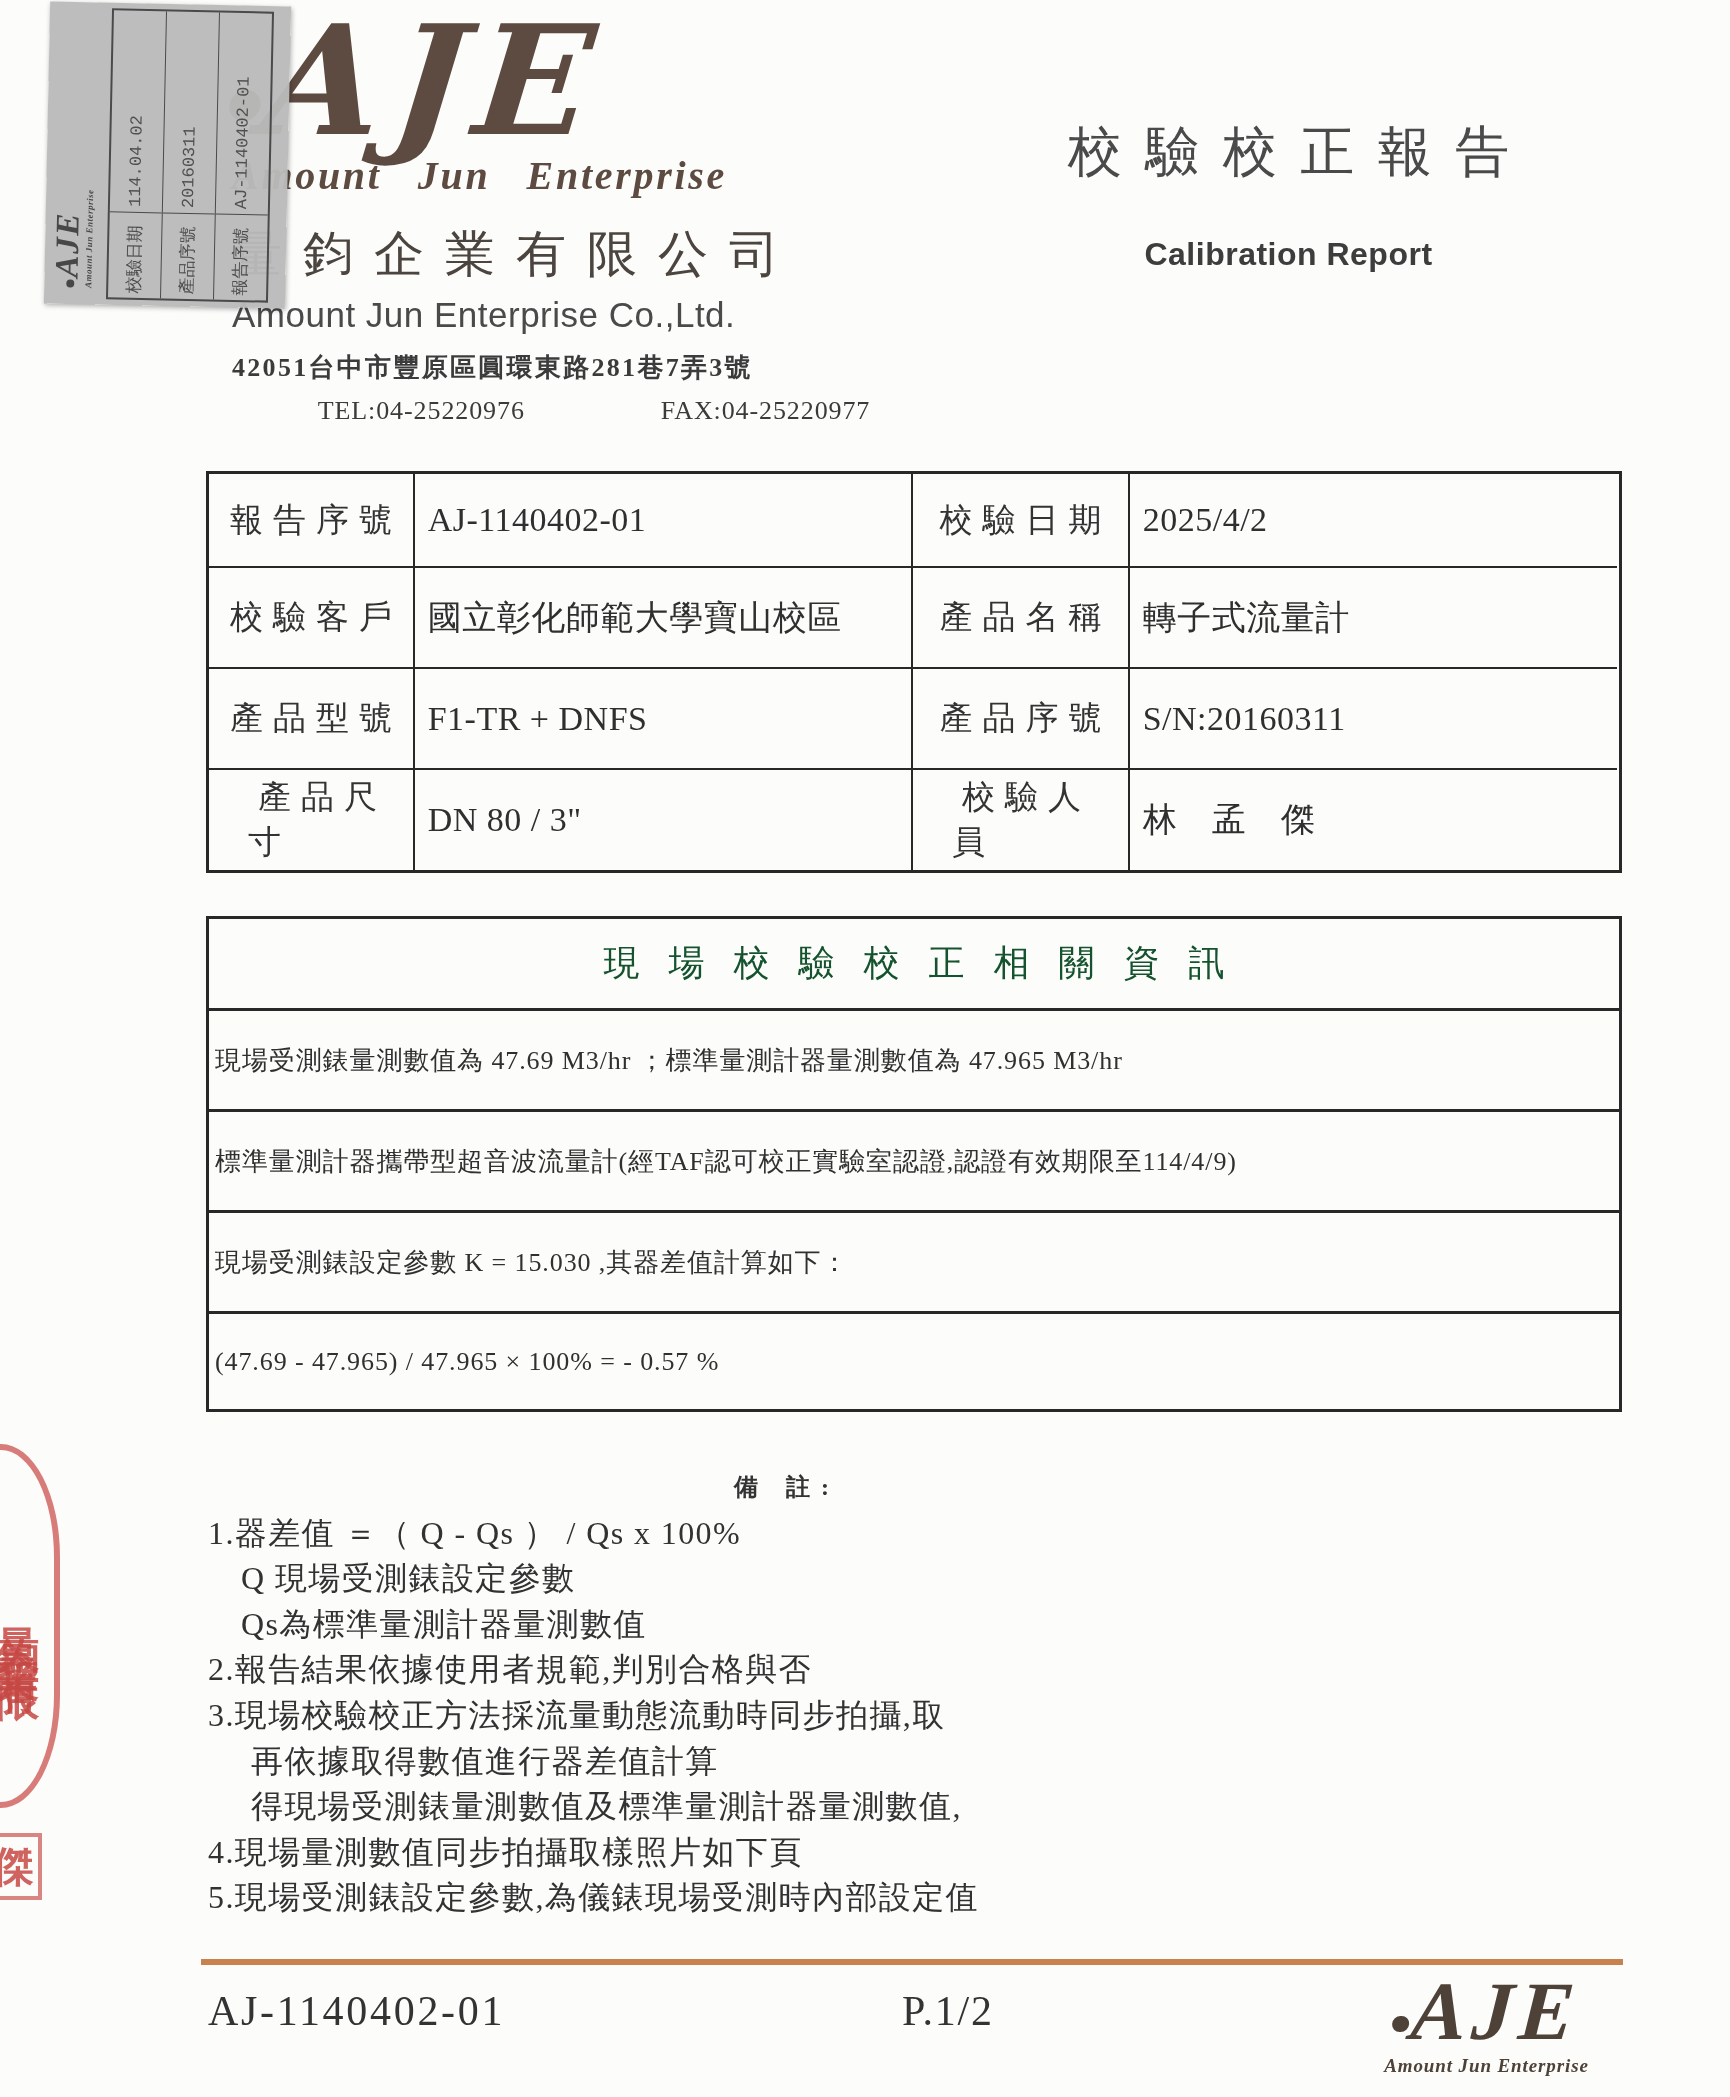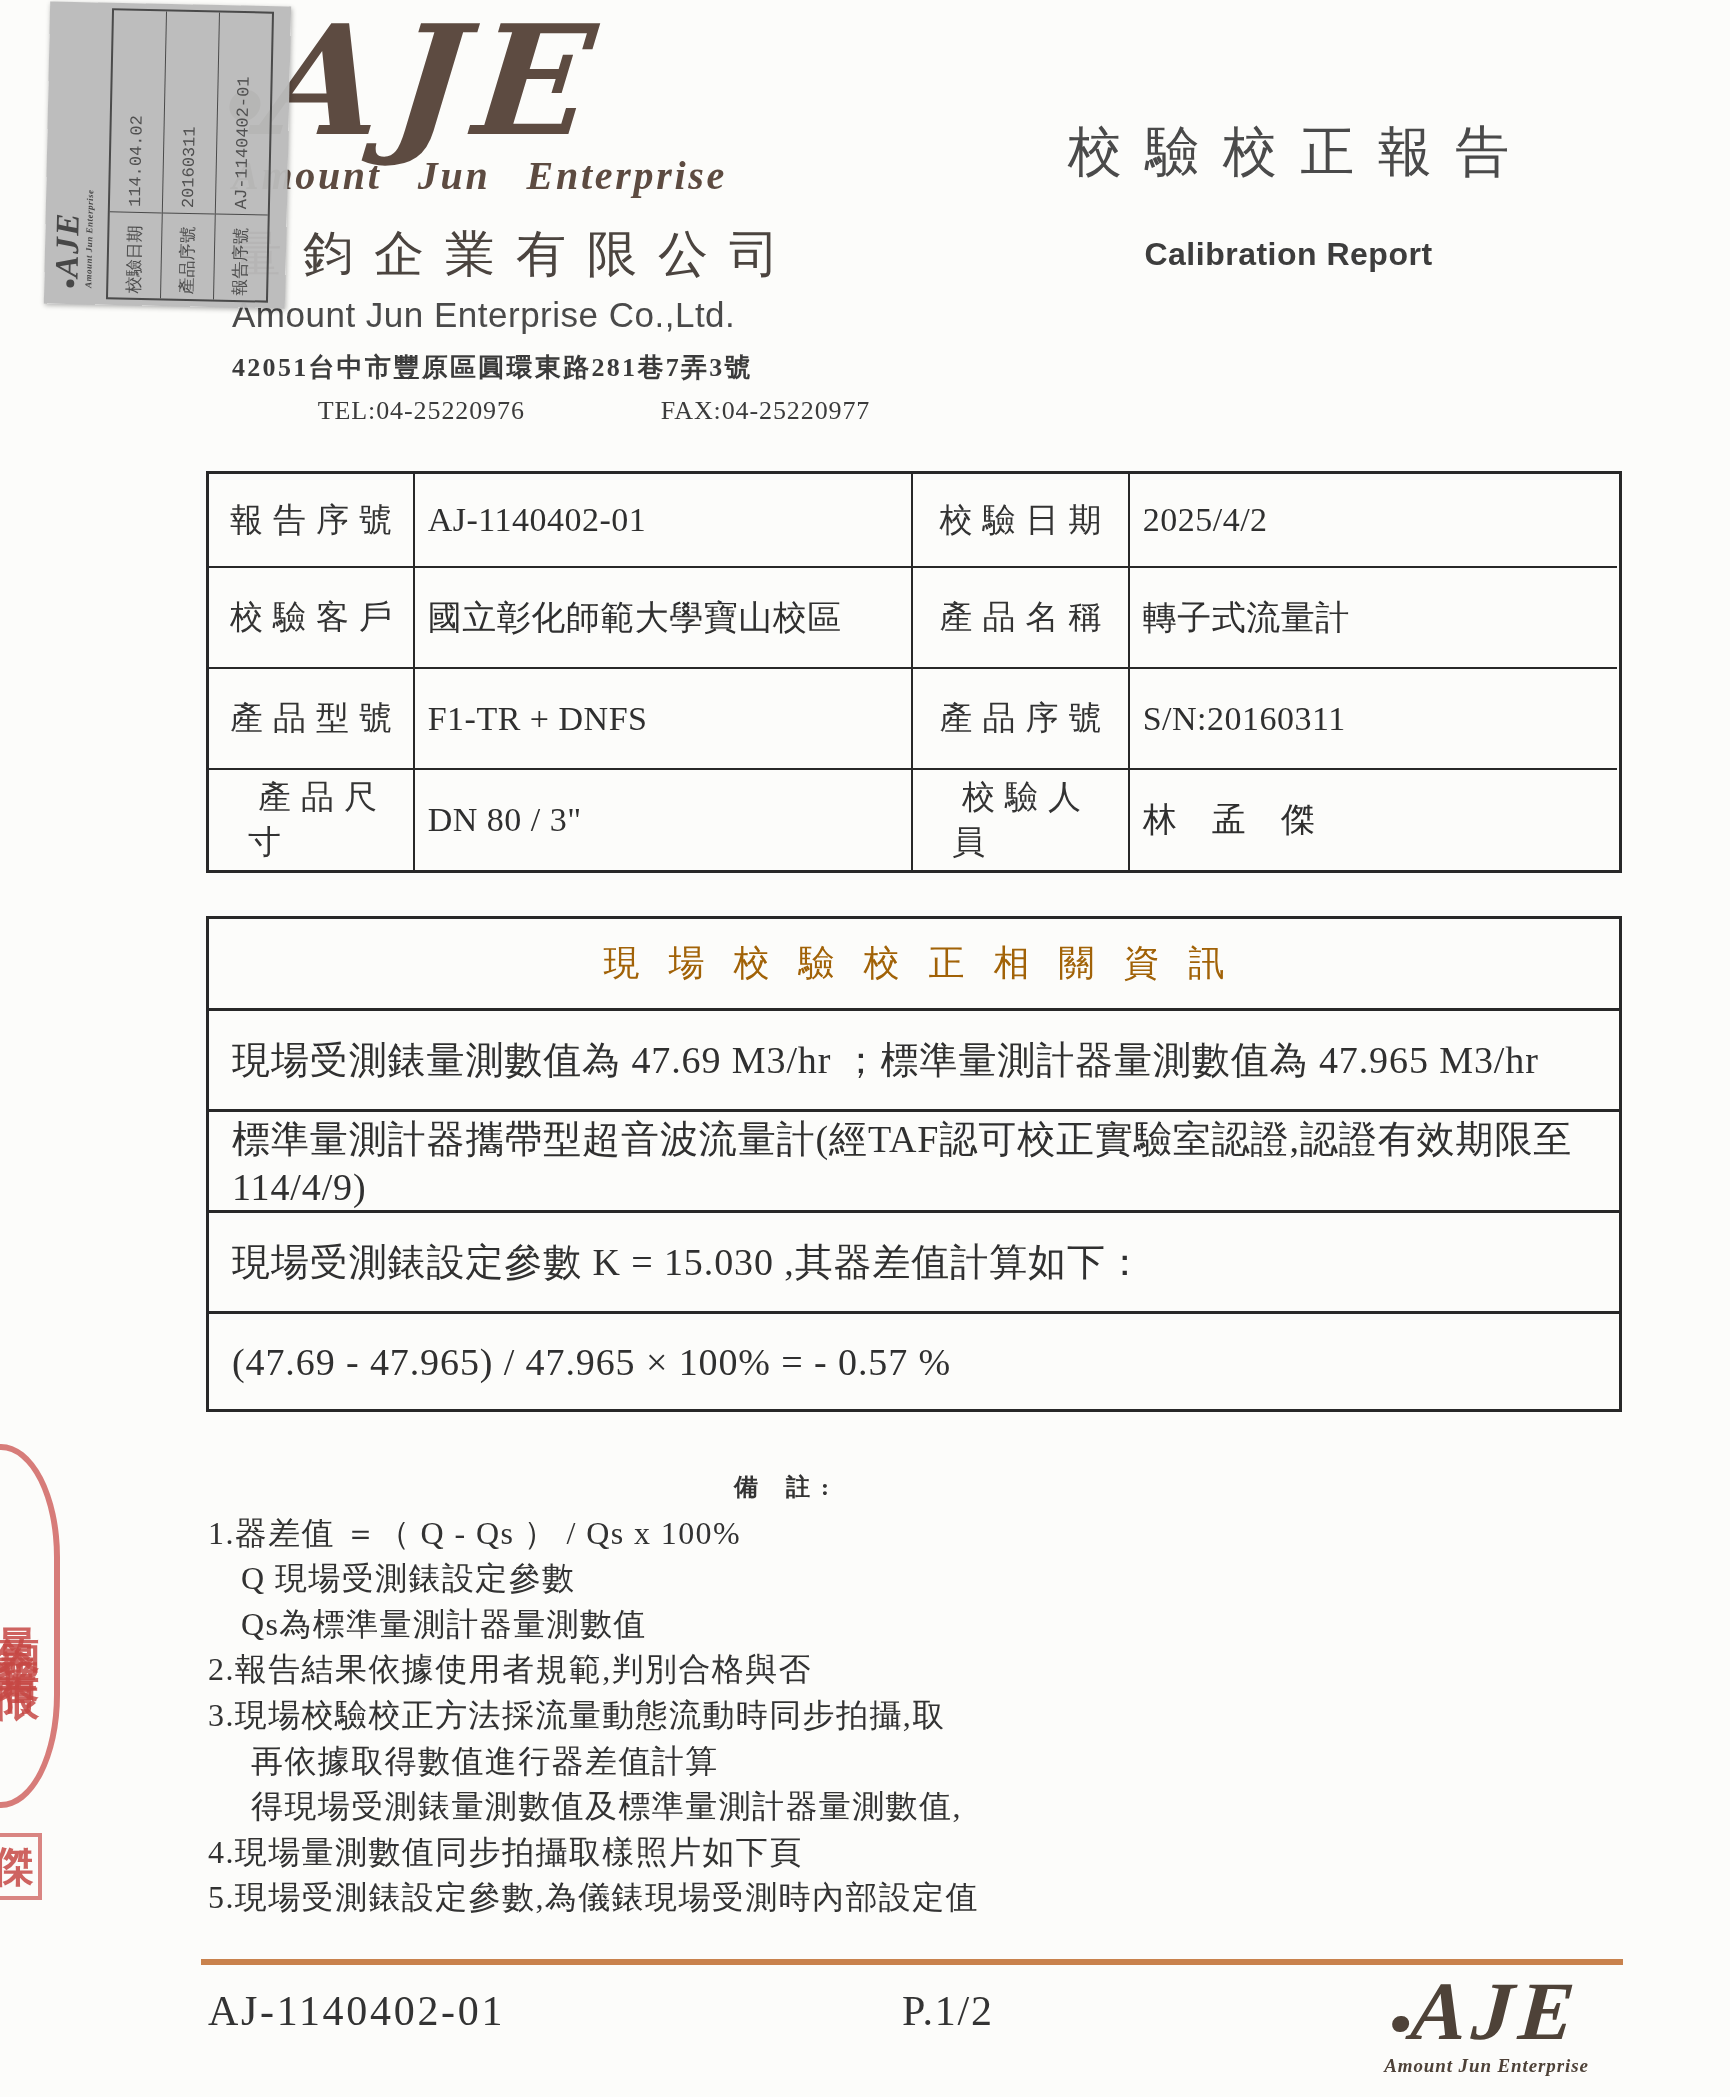--- a/index.html
+++ b/index.html
@@ -48,23 +48,23 @@
               grid-template-rows:94px 101px 101px 100px;}
   .cell{border-right:2.7px solid #282828;border-bottom:2.7px solid #282828;display:flex;align-items:center;overflow:hidden;}
   .cell.last-col{border-right:none;}
   .cell.last-row{border-bottom:none;padding-left:39px;}
   .cell.label{justify-content:center;font-size:33px;letter-spacing:10px;text-indent:10px;color:#333;}
   .cell.value{padding-left:12.7px;font-size:34px;letter-spacing:0.5px;color:#2f2f2f;}
 
   
   .site-table{position:absolute;left:206px;top:916px;width:1416px;box-sizing:border-box;border:3.6px solid #282828;}
   .st-header{height:89px;border-bottom:3.6px solid #282828;display:flex;align-items:center;justify-content:center;
-             font-size:36px;letter-spacing:29px;text-indent:29px;color:#a16207;}
-  .st-row{height:98px;border-bottom:3.6px solid #282828;display:flex;align-items:center;padding-left:23px;
-          font-size:38px;letter-spacing:0.9px;color:#303030;}
+             font-size:36px;letter-spacing:29px;text-indent:29px;color:#14532d;}
+  .st-row{height:98px;border-bottom:3.6px solid #282828;display:flex;align-items:center;padding-left:6px;
+          font-size:26px;letter-spacing:0.9px;color:#303030;}
   .st-row:last-child{border-bottom:none;height:95px;}
 
   
   .notes{position:absolute;left:208px;top:1471px;width:1158px;}
   .notes-title{font-size:24px;font-weight:bold;letter-spacing:11px;color:#333;text-align:center;}
   .note-line{font-size:32px;margin-top:13.6px;letter-spacing:1.4px;color:#323232;line-height:1.0;}
   .note-line.in1{padding-left:33px;}
   .note-line.in2{padding-left:43px;}
 
   

